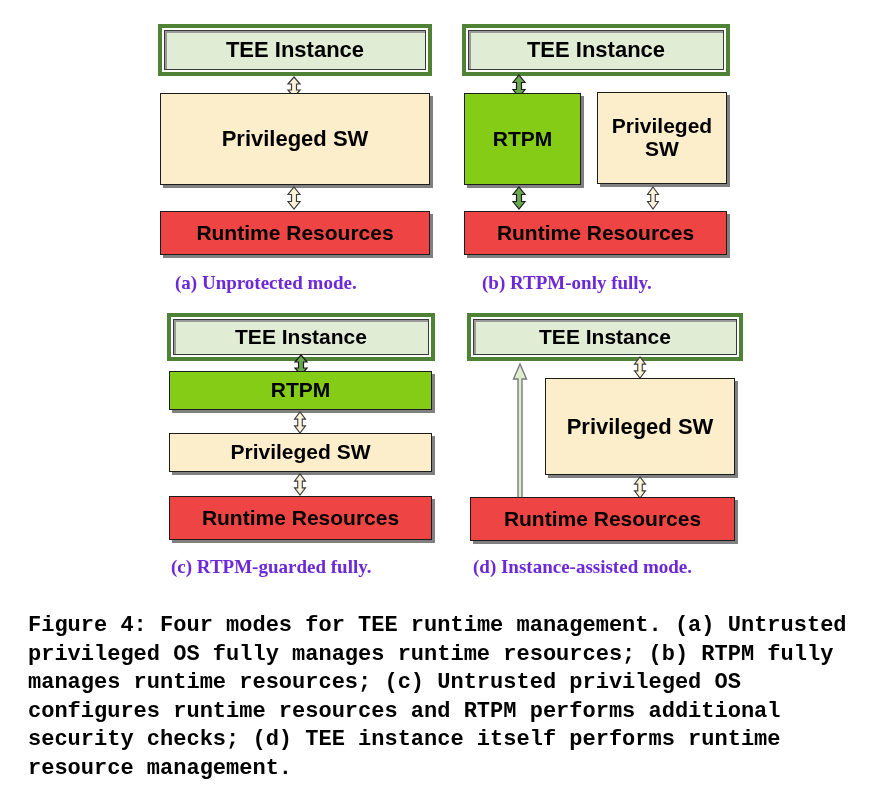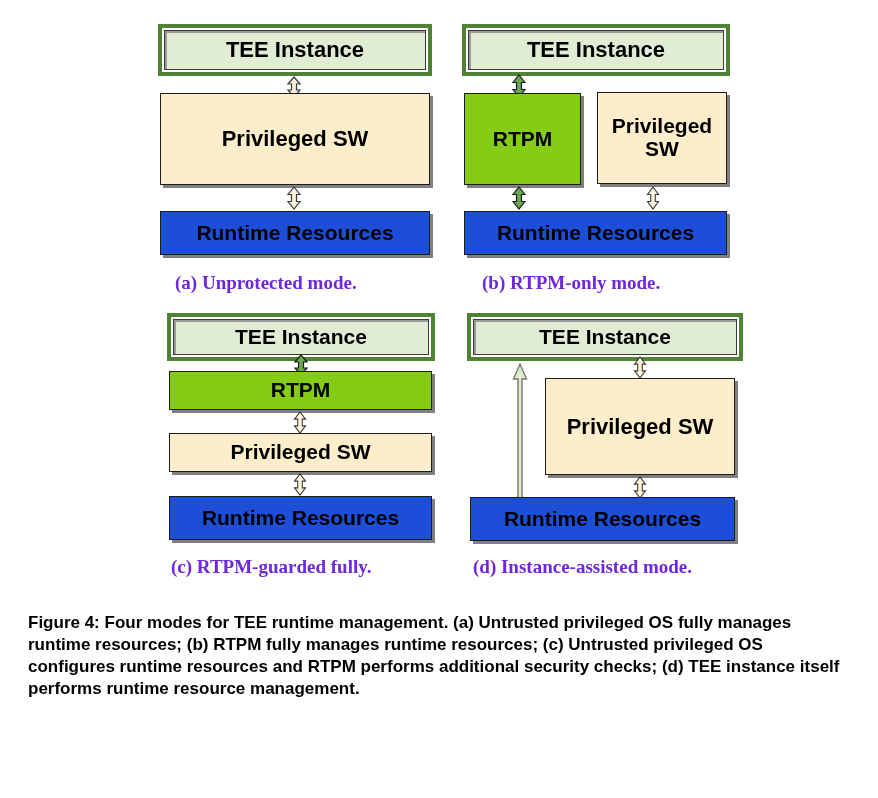--- a/index.html
+++ b/index.html
@@ -11,41 +11,41 @@
   
   .panel{position:absolute;}
 
   
   .box{position:absolute;box-sizing:border-box;border:1.5px solid #1c1c1c;
        display:flex;align-items:center;justify-content:center;text-align:center;
        font-weight:bold;color:#000;line-height:1.08;
        box-shadow:3px 3px 0 0 #808080;}
   .box.cream{background:#fdeecb;}
   .box.green{background:#84cc16;}
-  .box.gray{background:#1d4ed8;text-align:center;}
+  .box.gray{background:#ef4444;text-align:center;}
 
   
   .tee{position:absolute;box-sizing:border-box;background:#ffffff;
        border:4px solid #4e8234;padding:2px;}
   .tee-inner{width:100%;height:100%;box-sizing:border-box;
        border:1.5px solid #3a3a3a;background:#e1ecd4;
        display:flex;align-items:center;justify-content:center;
        font-weight:bold;color:#000;box-shadow:2px 2px 0 0 #9a9a9a inset;}
   .tee-inner span{display:block;}
 
   
   .arrow{position:absolute;}
   .arrow svg{display:block;width:100%;height:100%;}
 
   
   .subcap{position:absolute;font-family:"Liberation Serif",serif;
           font-weight:bold;font-size:19px;color:#6d28d9;white-space:nowrap;}
   .maincap{position:absolute;left:28px;top:612px;width:824px;
-           font-family:Liberation Sans, sans-serif;font-weight:bold;
-           font-size:17px;line-height:1.30;color:#000;text-align:left;}
+           font-family:Liberation Mono, monospace;font-weight:bold;
+           font-size:22px;line-height:1.30;color:#000;text-align:left;}
 </style>
 </head>
 <body>
 
 <div class="figure">
 
   <div class="panel">
 
     <div class="tee" style="left:158px;top:24px;width:274px;height:52px;">
       <div class="tee-inner" style="font-size:22px;">
@@ -107,21 +107,21 @@
     <div class="arrow" style="left:643px;top:186px;width:20px;height:24px;">
       <svg viewBox="0 0 22 24" preserveAspectRatio="none">
         <polygon points="11,1 17,8.5 13.5,8.5 13.5,15.5 17,15.5 11,23 5,15.5 8.5,15.5 8.5,8.5 5,8.5" fill="#fdf3d8" stroke="#3a3a3a" stroke-width="1.2"></polygon>
       </svg>
     </div>
 
     <div class="box gray" style="left:464px;top:211px;width:263px;height:44px;font-size:21px;">
       <span>Runtime Resources</span>
     </div>
 
-    <div class="subcap" style="left:482px;top:272px;">(b) RTPM-only mode.</div>
+    <div class="subcap" style="left:482px;top:272px;">(b) RTPM-only fully.</div>
   </div>
 
   <div class="panel">
 
     <div class="tee" style="left:167px;top:313px;width:268px;height:48px;">
       <div class="tee-inner" style="font-size:21px;">
         <span>TEE Instance</span>
       </div>
     </div>
 

